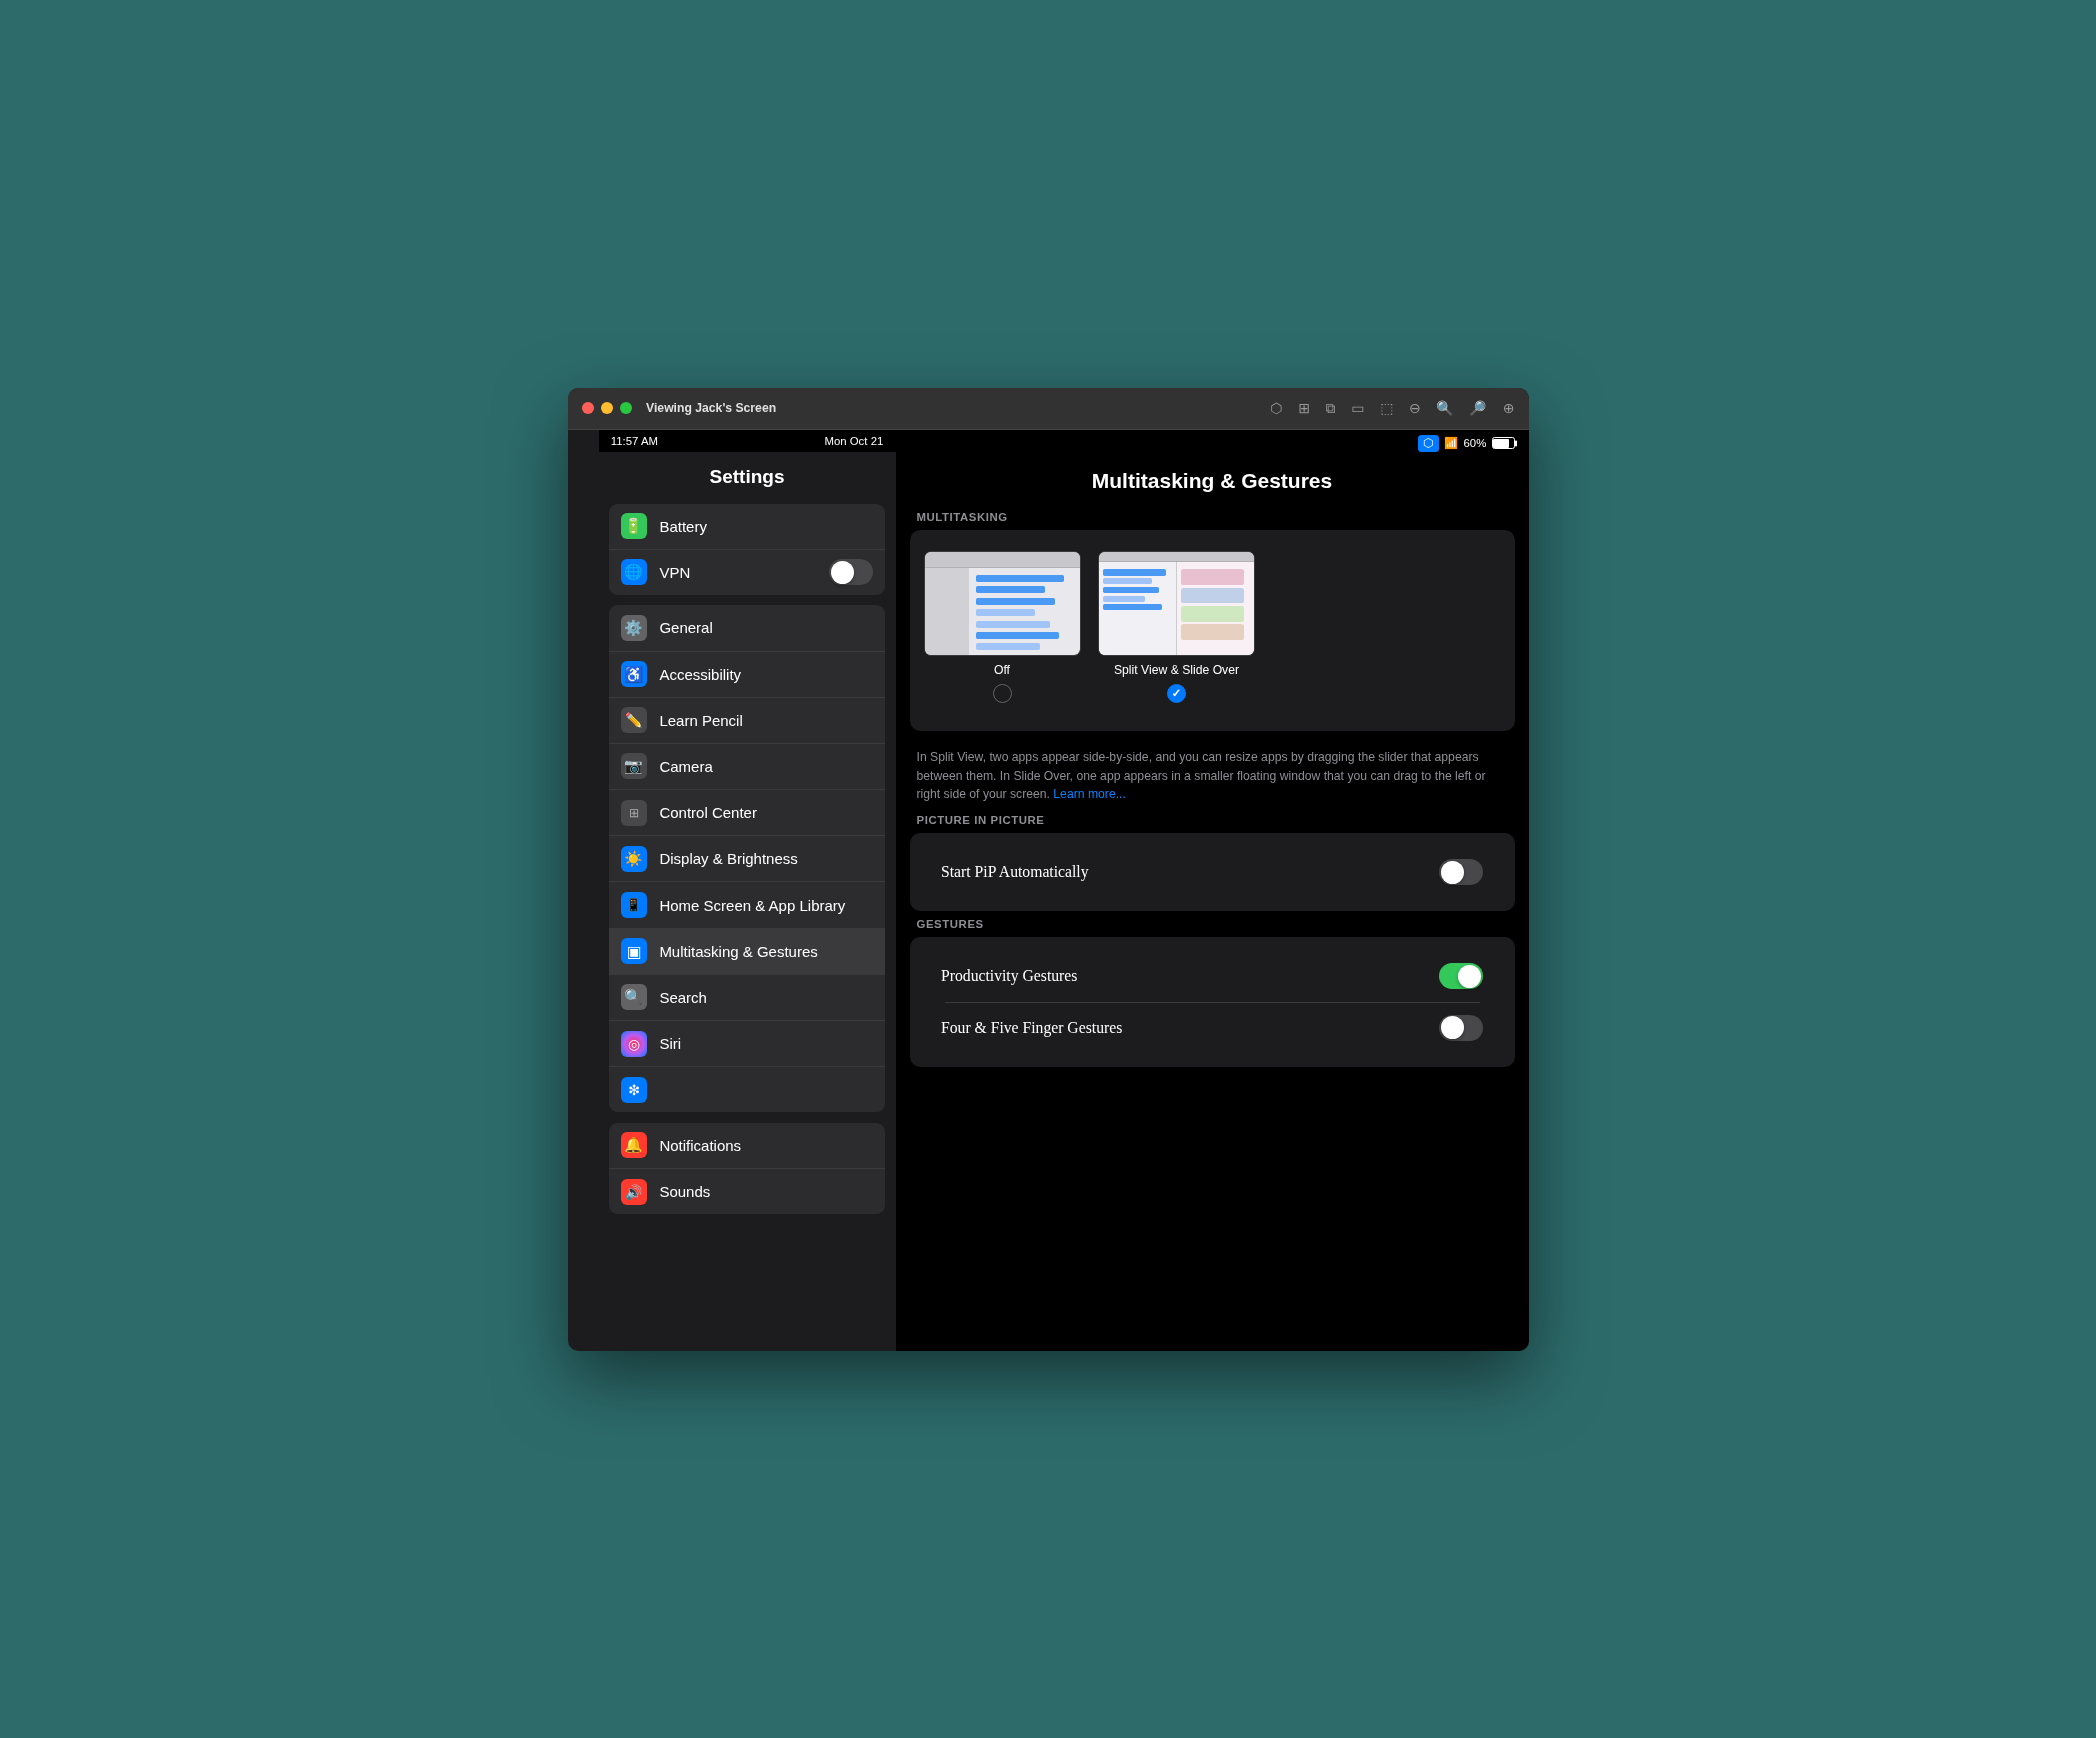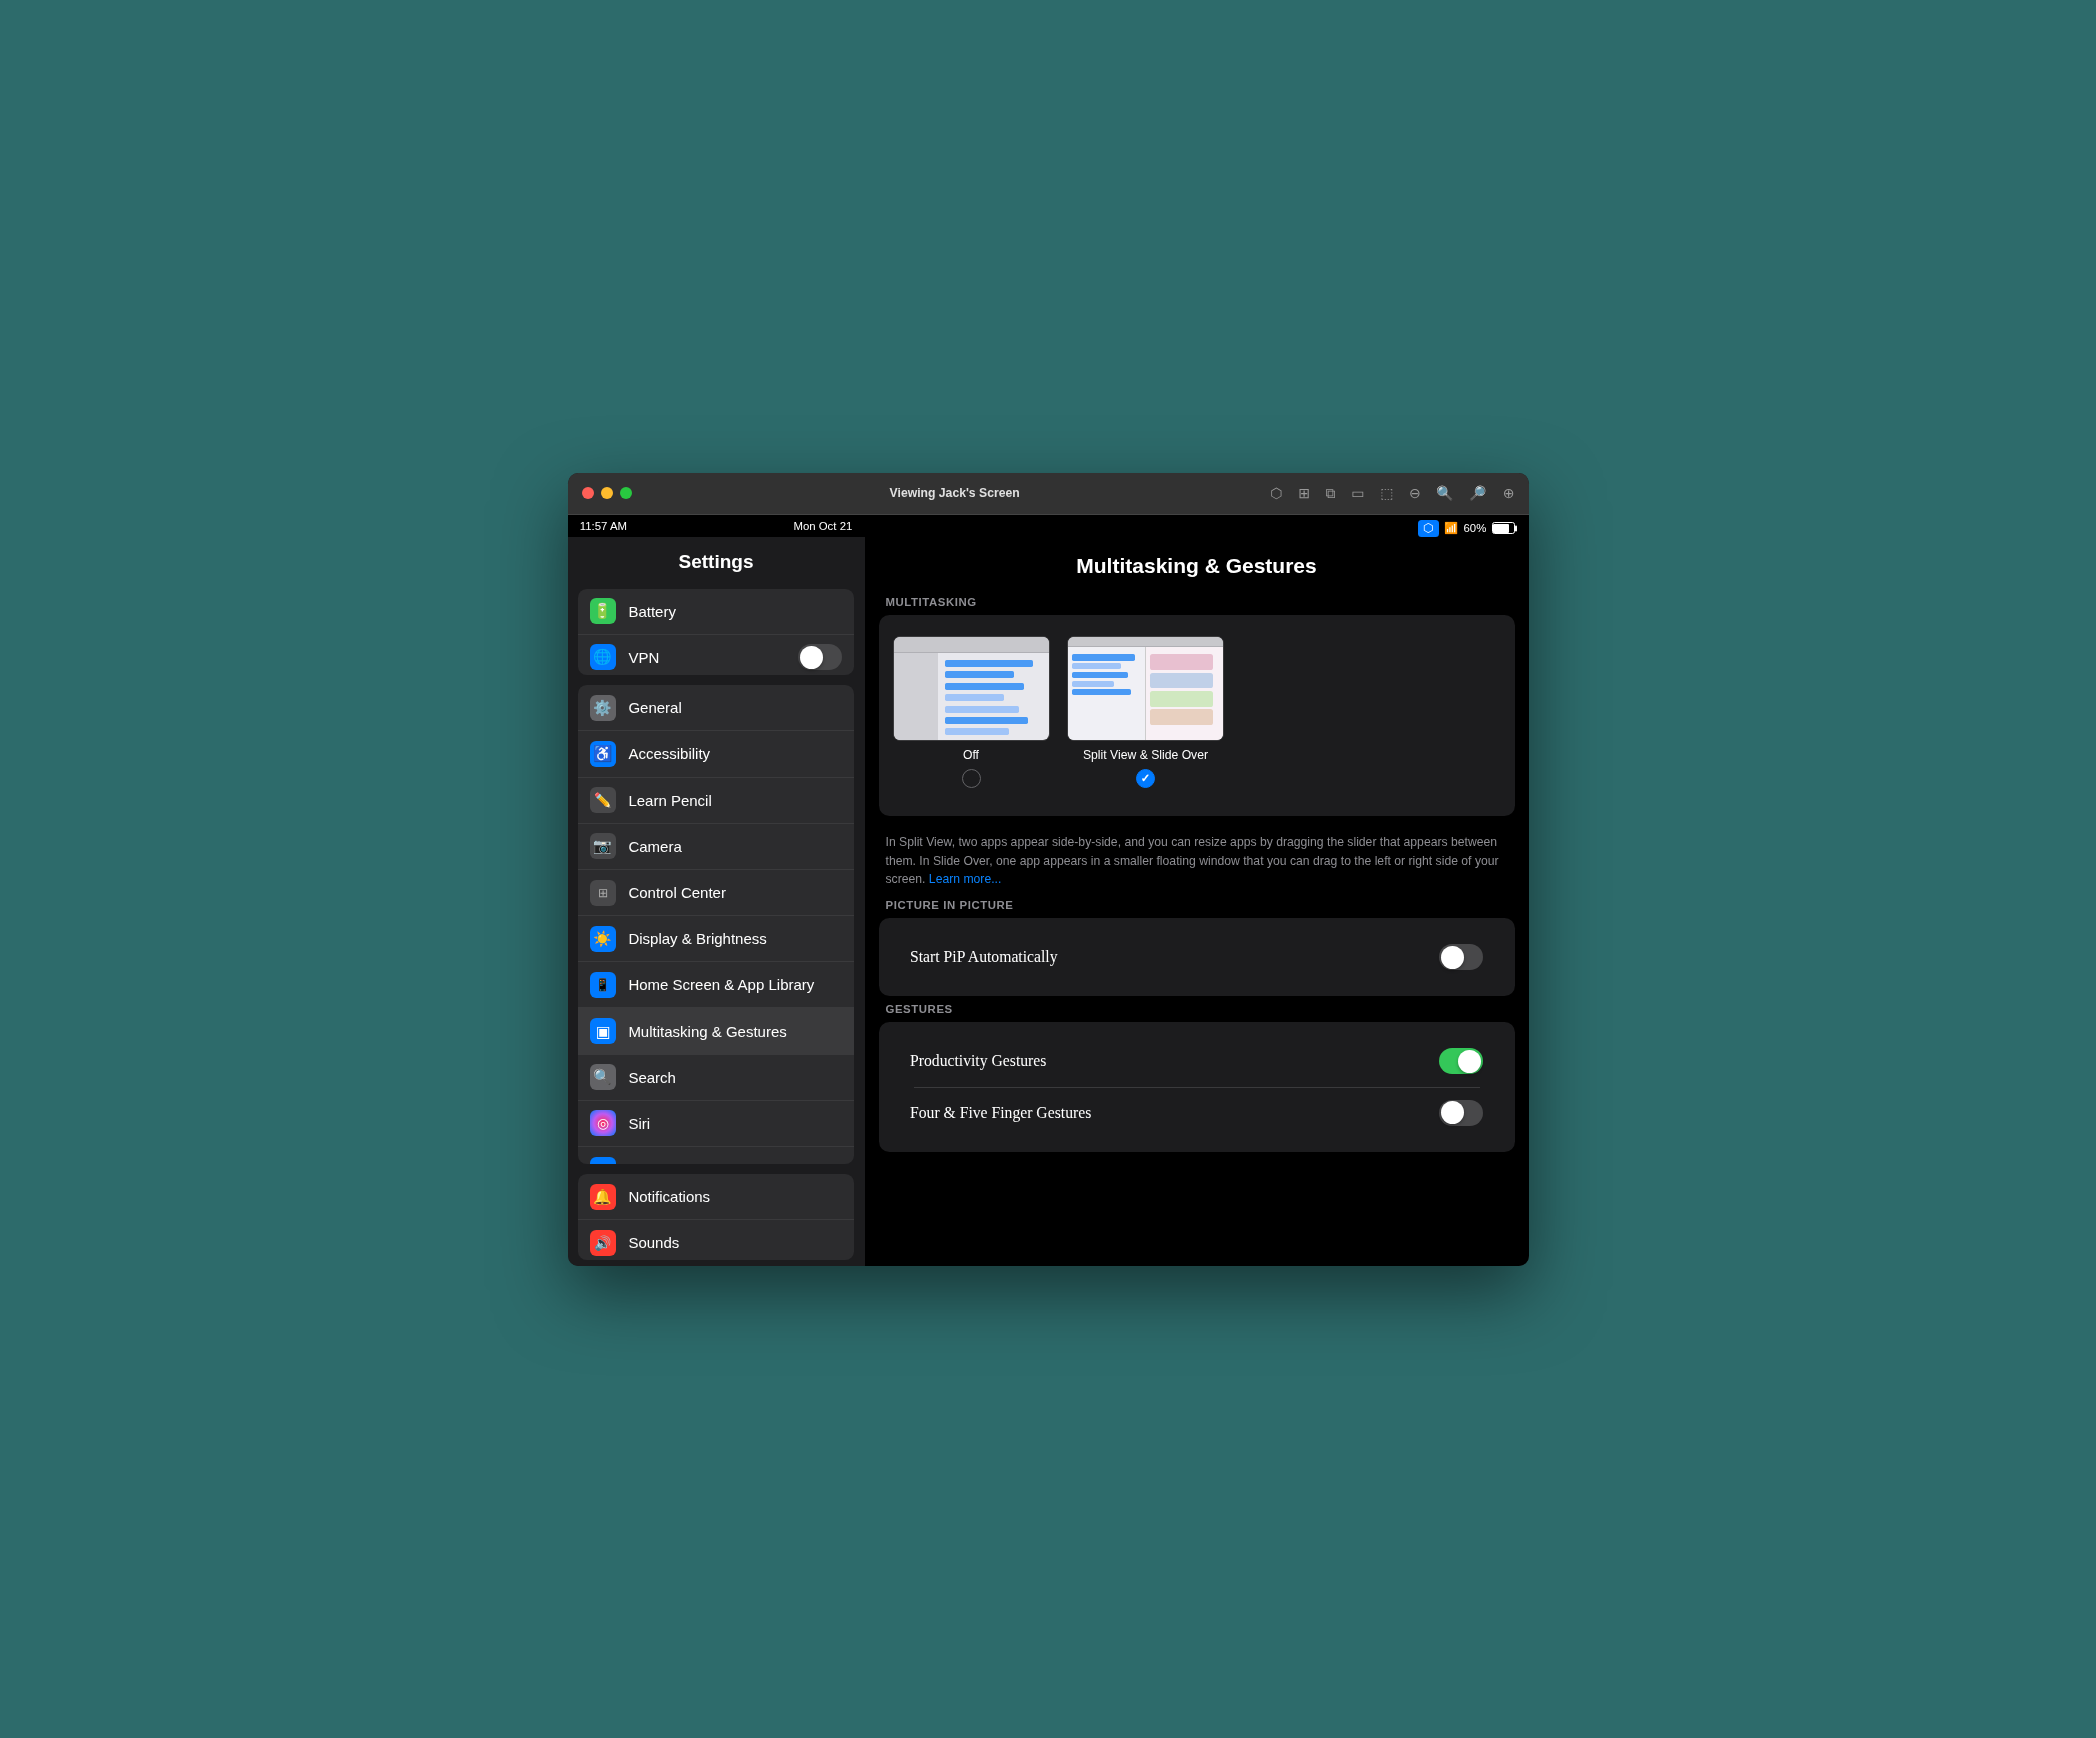--- a/index.html
+++ b/index.html
@@ -35,42 +35,43 @@
       height: 12.2px;
       border-radius: 50%;
       cursor: pointer;
     }
     .tl-red { background: #ff5f57; }
     .tl-yellow { background: #febc2e; }
     .tl-green { background: #28c840; }
 
     .titlebar-title {
       flex: 1;
-      text-align: center;
+      text-align: left;
       font-size: 12.2px;
       font-weight: 600;
       color: #e0e0e0;
       margin-left: 7px;
     }
 
     .titlebar-controls {
       display: flex;
       gap: 15.7px;
       align-items: center;
     }
 
     .titlebar-icon {
       color: #999;
       font-size: 14px;
       cursor: pointer;
     }
 
     .window-body {
       display: flex;
-      height: 751px;
+      height: 921px;
+      padding-left: 31px;
     }
 
     
     .sidebar {
       width: 297px;
       background: #1c1c1e;
       display: flex;
       flex-direction: column;
       overflow-y: auto;
       flex-shrink: 0;

